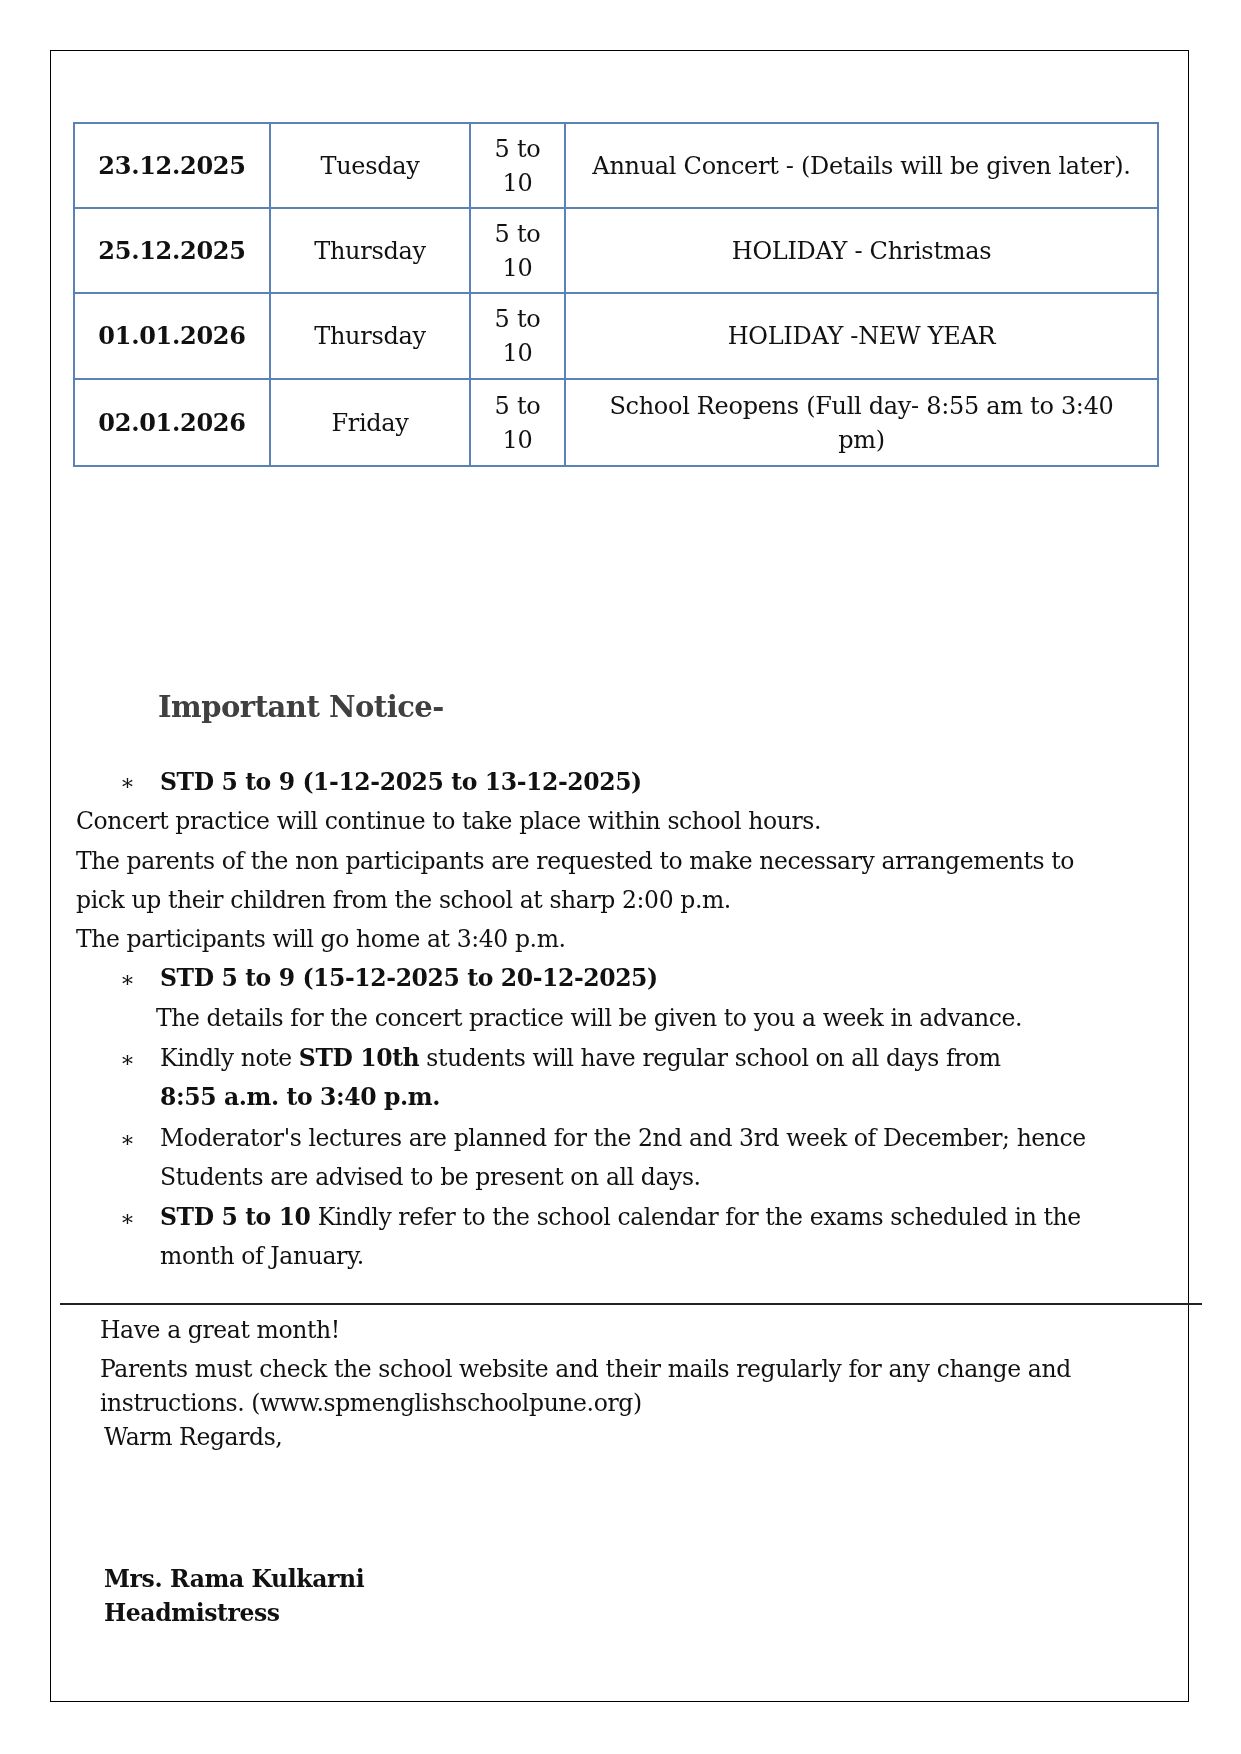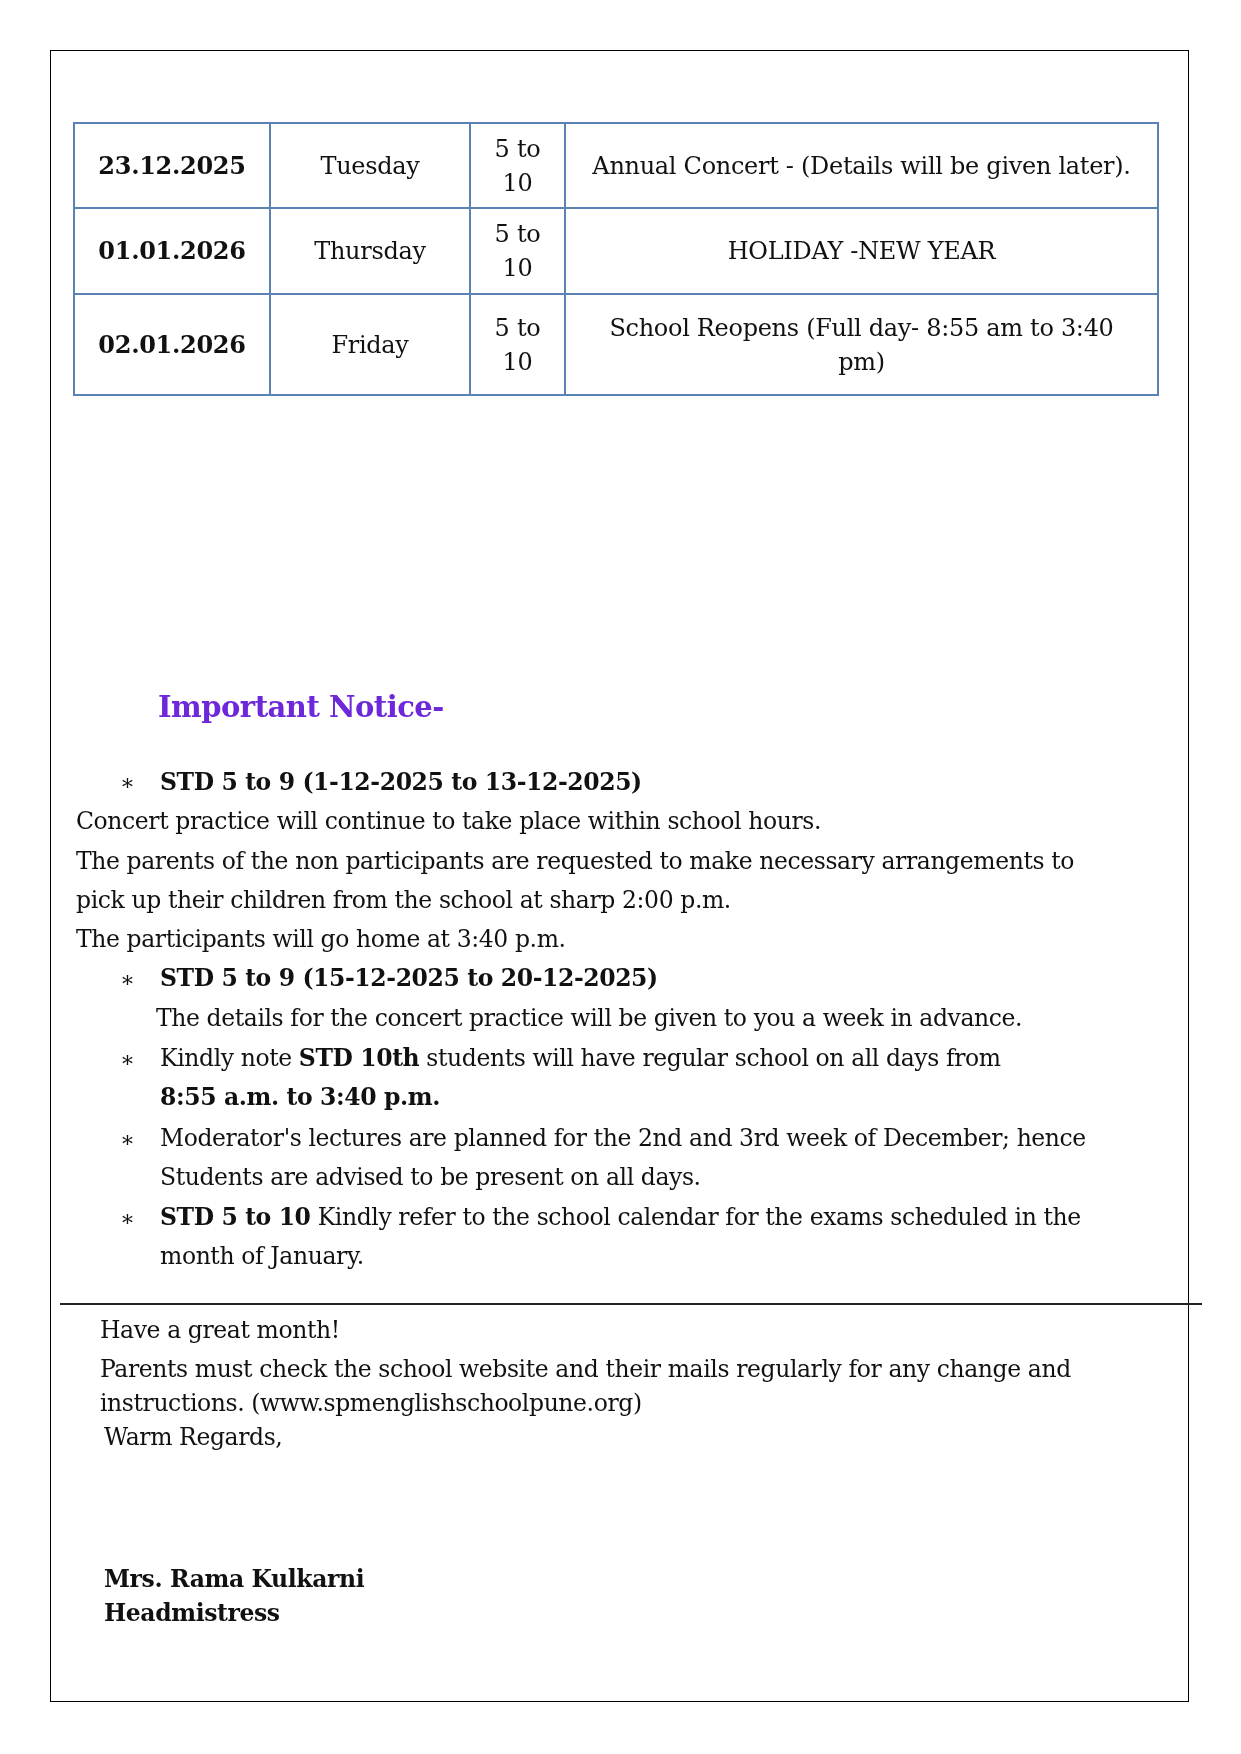--- a/index.html
+++ b/index.html
@@ -20,21 +20,21 @@
       border: 2px solid #5b82b4;
       text-align: center; vertical-align: middle;
       font-size: 24px; line-height: 34px; padding: 0 6px;
       font-family: "DejaVu Serif", serif;
       letter-spacing: -0.3px;
     }
     table.schedule td.date { font-weight: bold; border-radius: 20px; }
     col.c1 { width: 196px; } col.c2 { width: 200px; } col.c3 { width: 95px; } col.c4 { width: 593px; }
     .notice-heading {
       position: absolute; left: 158px; top: 690px;
-      font-size: 29px; font-weight: bold; color: #6d28d9;
+      font-size: 29px; font-weight: bold; color: #404040;
       font-family: "DejaVu Serif", serif; letter-spacing: -0.5px;
     }
     .line {
       position: absolute; font-size: 23.5px; line-height: 30px; white-space: nowrap;
       letter-spacing: -0.4px; font-family: "DejaVu Serif", serif;
     }
     .star { position: absolute; font-size: 22px; left: 120px; }
     .b { font-weight: bold; text-align: right; }
     .rule {
       position: absolute; left: 60px; top: 1303px; width: 1142px; height: 0;
@@ -53,27 +53,33 @@
       <col class="c3">
       <col class="c4">
     </colgroup>
   <tbody>
     <tr style="height:85px">
       <td class="date">23.12.2025</td>
       <td>Tuesday</td>
       <td><span>5 to</span><br><span>10</span></td>
       <td>Annual Concert - (Details will be given later).</td>
     </tr>
+    <tr style="height:85px">
+      <td class="date">25.12.2025</td>
+      <td>Thursday</td>
+      <td><span>5 to</span><br><span>10</span></td>
+      <td>HOLIDAY - Christmas</td>
+    </tr>
     <tr style="height:86px">
       <td class="date">01.01.2026</td>
       <td>Thursday</td>
       <td><span>5 to</span><br><span>10</span></td>
       <td>HOLIDAY -NEW YEAR</td>
     </tr>
-    <tr style="height:101px">
+    <tr style="height:87px">
       <td class="date">02.01.2026</td>
       <td>Friday</td>
       <td><span>5 to</span><br><span>10</span></td>
       <td><span>School Reopens (Full day- 8:55 am to 3:40</span><br><span>pm)</span></td>
     </tr>
   </tbody>
 </table>
 
 <div class="notice-heading">Important Notice-</div>
 

